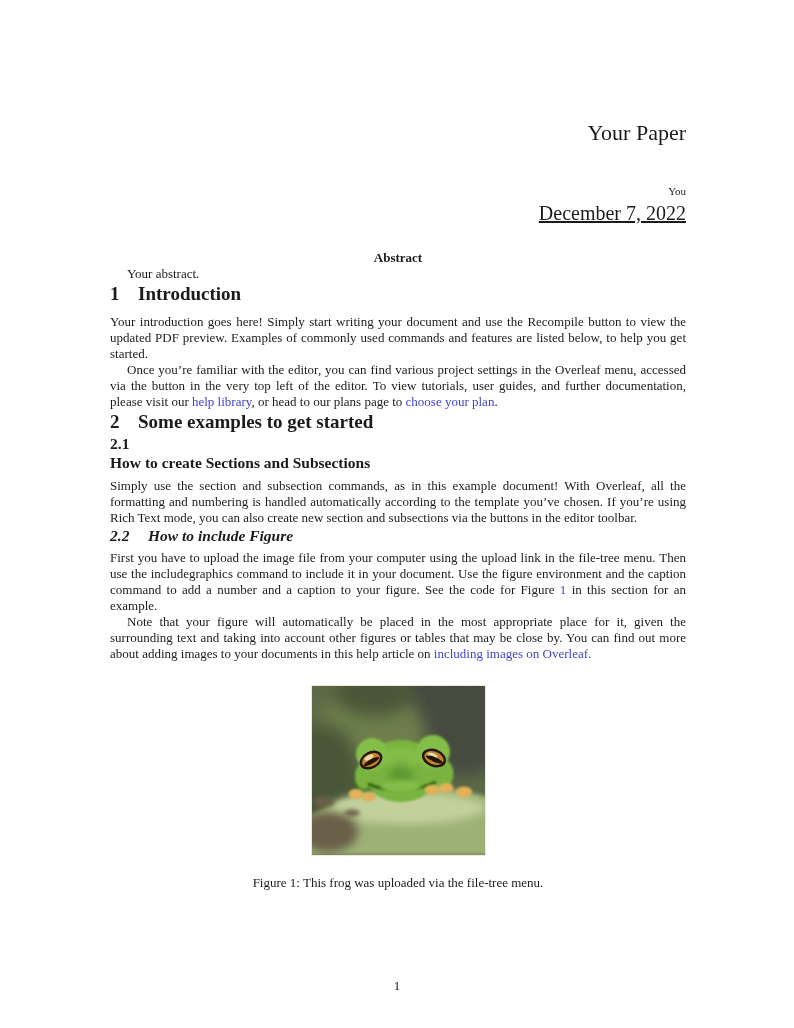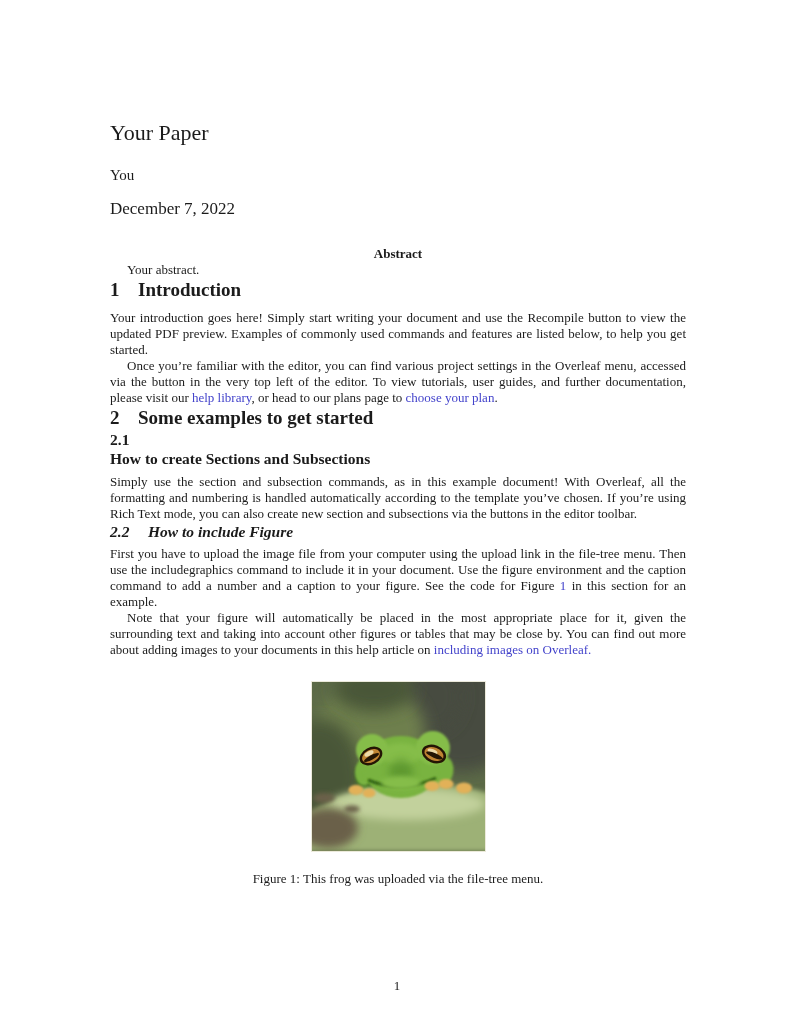--- a/index.html
+++ b/index.html
@@ -34,24 +34,24 @@
     color: var(--text-color);
   }
   .content {
     position: absolute;
     left: 110px;
     top: 0;
     width: 576px;
     font-size: 13px;
     line-height: 16px;
   }
-  .title-block { text-align: left; padding-top: 120px; }
+  .title-block { text-align: right; padding-top: 120px; }
   .doc-title { font-size: 22px; line-height: 26px; font-weight: normal; margin: 0; }
-  .doc-author { font-size: 15px; line-height: 18px; margin-top: 20px; }
-  .doc-date { font-size: 17px; line-height: 18px; margin-top: 16px; }
+  .doc-author { font-size: 11px; line-height: 18px; margin-top: 36px; }
+  .doc-date { font-size: 20px; line-height: 18px; margin-top: 4px; text-decoration: underline; }
   .abstract { margin-top: 28px; }
   .abstract-heading { text-align: center; font-weight: bold; font-size: 13px; line-height: 16px; }
   .abstract-body { margin: 3px 33px 0 33px; text-indent: 17px; }
   h2.sec {
     font-size: 19px; line-height: 24px; font-weight: bold;
     margin: 0; padding: 0; display: flex;
   }
   h3.subsec {
     font-size: 15.5px; line-height: 19px; font-weight: bold;
     margin: 0; padding: 0; display: flex;

